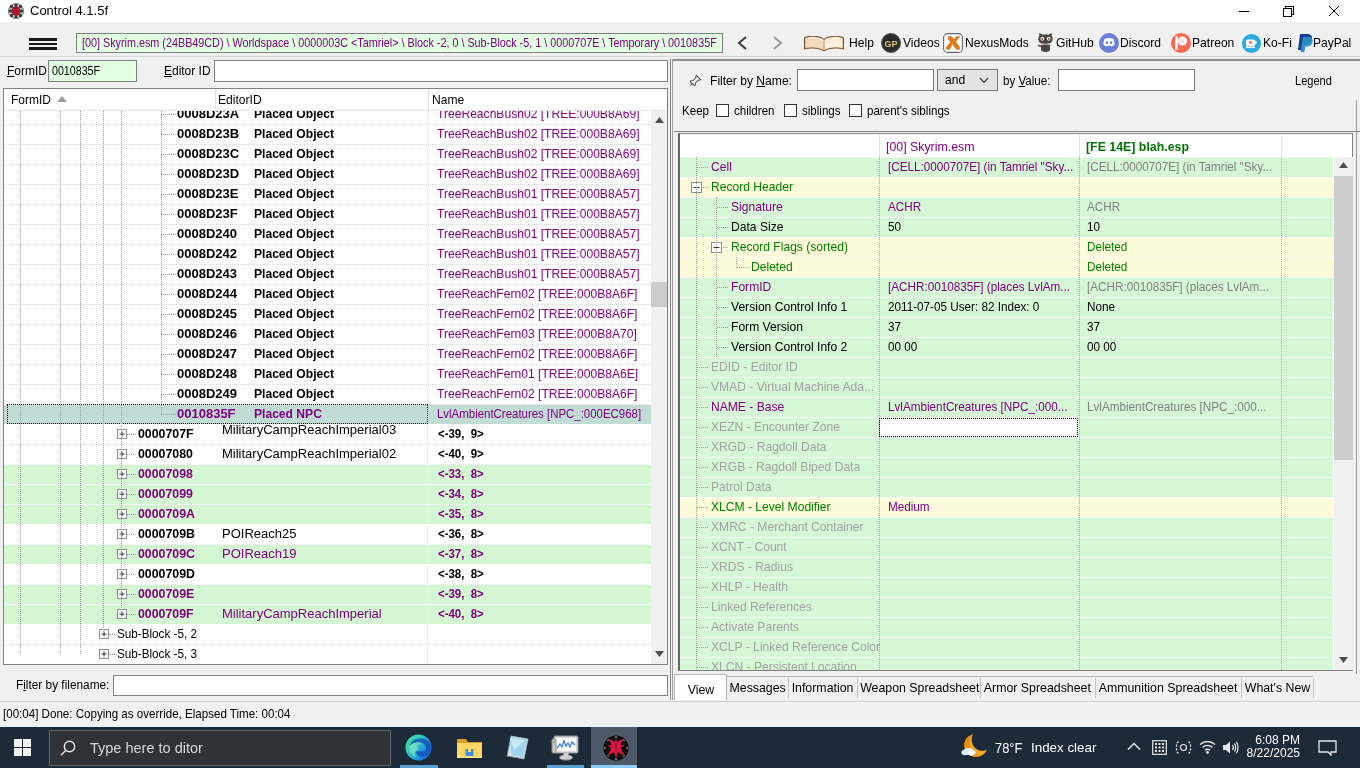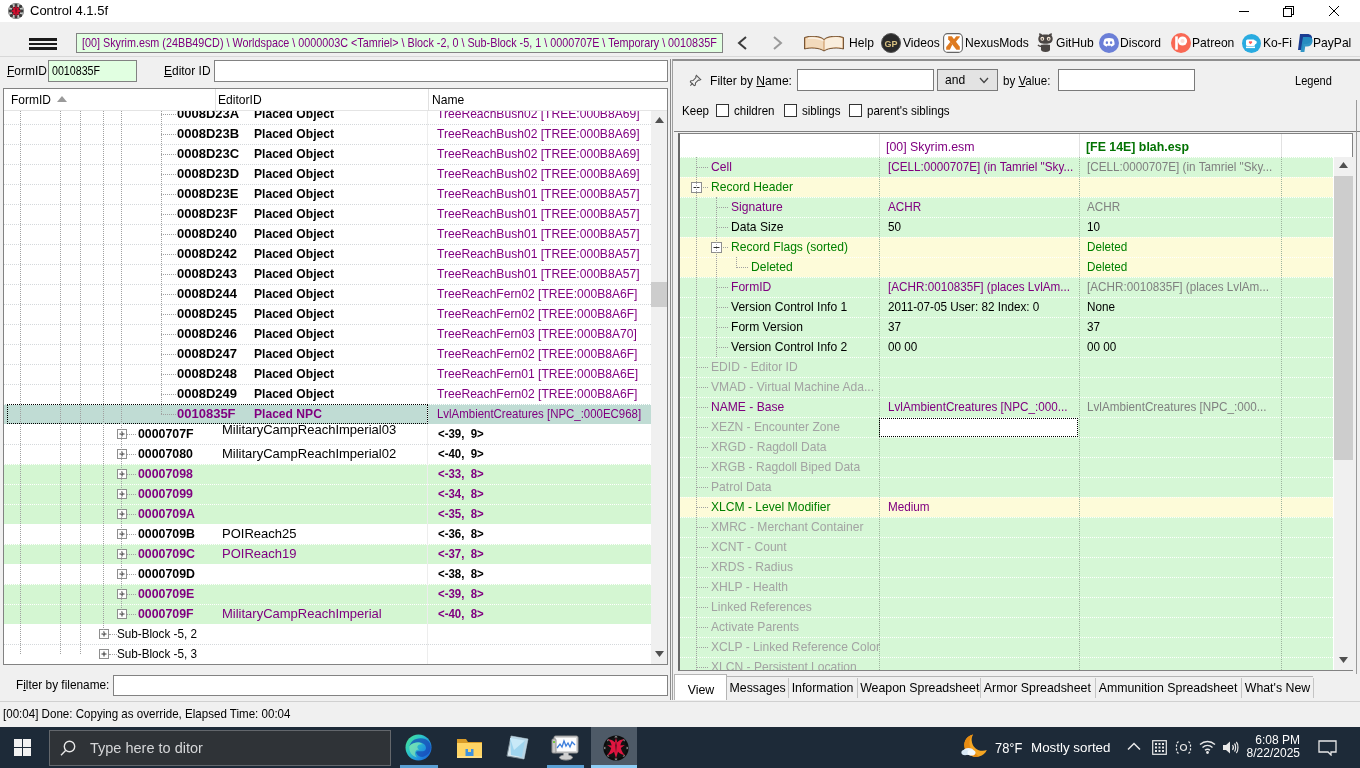--- a/index.html
+++ b/index.html
@@ -603,21 +603,21 @@
 <div class="a" style="left:547px;top:765px;width:37px;height:3px;background:#5a9fd4"></div>
 <div class="a" style="left:591px;top:765px;width:46px;height:3px;background:#8ecdf5"></div>
 <svg class="a" style="left:960px;top:733px" width="29" height="29" viewBox="0 0 29 29">
 <path d="M13 1.5 C7 3,3.5 8,4.5 14 C5.5 21,12 25,19 23.5 C23 22.6,25.5 20,26.8 17 C20 19.5,13.5 16,12 9.5 C11.2 6,11.8 3.6,13 1.5 Z" fill="#f5a623"></path>
 <path d="M13 1.5 C7 3,3.5 8,4.5 14 C5.5 21,12 25,19 23.5 C16 21,10 17,9.5 11 C9.3 7,10.5 4,13 1.5 Z" fill="#e88b10"></path>
 <ellipse cx="8.5" cy="18.5" rx="5.5" ry="3.6" fill="#e8f2fb"></ellipse>
 <ellipse cx="5" cy="19.5" rx="3.6" ry="2.8" fill="#d8e8f5"></ellipse>
 <ellipse cx="11.5" cy="19.8" rx="4" ry="2.8" fill="#f4fafe"></ellipse>
 </svg>
 <div class="a" style="left:995px;top:740px;width:40px;color:#fff;font-size:14px;white-space:pre;transform:scaleX(0.92)">78°F</div>
-<div class="a" style="left:1031px;top:740px;width:90px;color:#fff;font-size:13.5px;white-space:pre;transform:scaleX(0.99)">Mostly sorted</div>
+<div class="a" style="left:1031px;top:740px;width:90px;color:#fff;font-size:13.5px;white-space:pre;transform:scaleX(0.99)">Index clear</div>
 <svg class="a" style="left:1127px;top:742px" width="14" height="9" fill="none" stroke="#e8e8e8" stroke-width="1.5">
     <path d="M1 7.5 L7 1.5 L13 7.5"></path>
   </svg>
 <svg class="a" style="left:1152px;top:740px" width="15" height="15" viewBox="0 0 15 15">
 <rect x="0.7" y="0.7" width="13.6" height="13.6" fill="none" stroke="#e8e8e8" stroke-width="1.2"></rect>
 <g fill="#e8e8e8">
       <rect x="3" y="3" width="2" height="2"></rect>
       <rect x="6.5" y="3" width="2" height="2"></rect>
       <rect x="10" y="3" width="2" height="2"></rect>
 <rect x="3" y="6.5" width="2" height="2"></rect>

